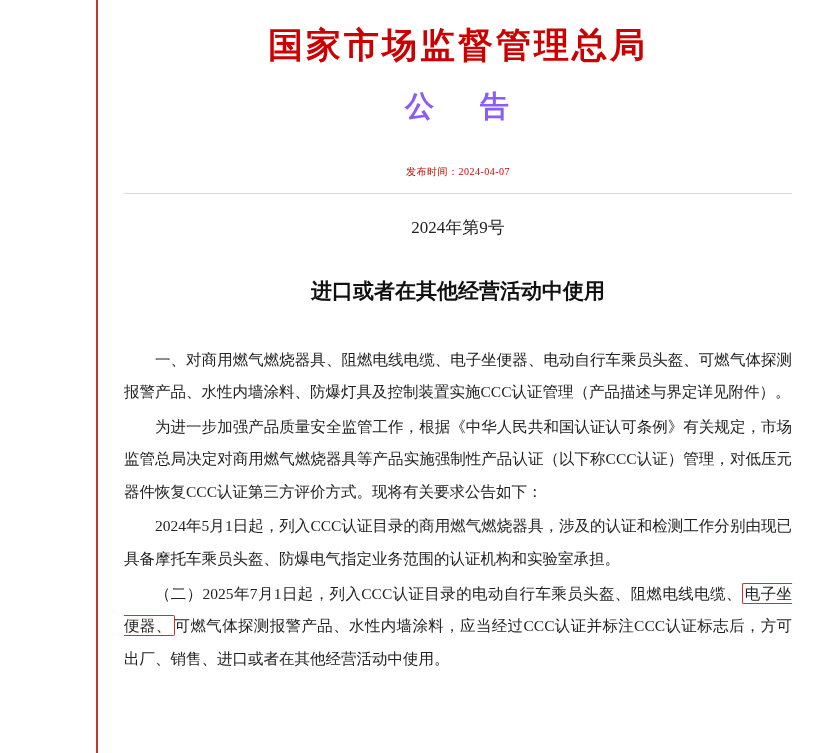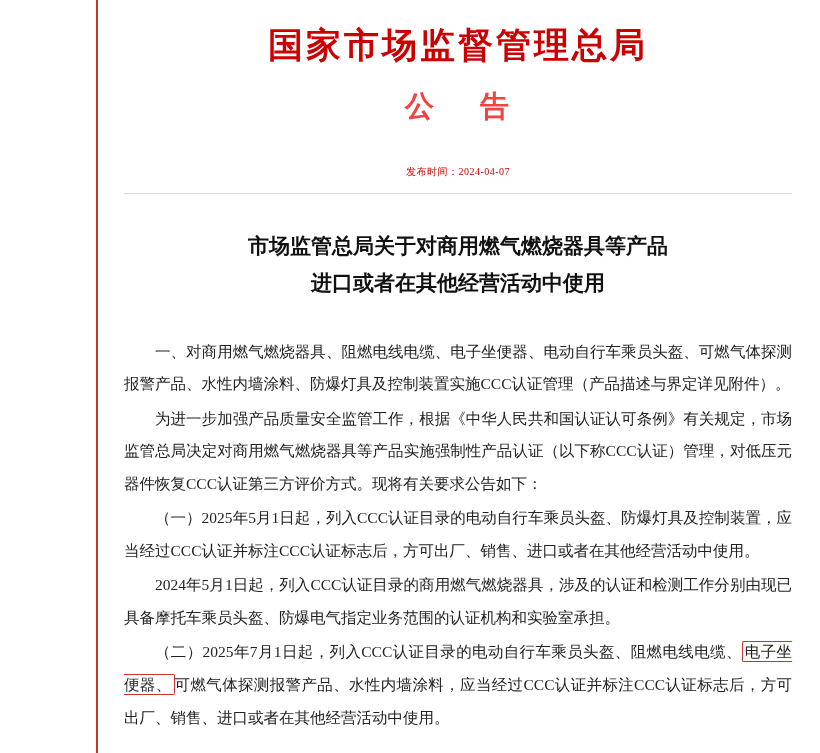--- a/index.html
+++ b/index.html
@@ -40,21 +40,21 @@
     text-align: center;
     color: #cc0000;
     font-size: 35px;
     font-weight: bold;
     letter-spacing: 3px;
     margin-top: 22px;
     font-family: "Liberation Serif", "DejaVu Serif", serif;
   }
   .doc-kind {
     text-align: center;
-    color: #ef4444;
+    color: #8b5cf6;
     font-size: 29px;
     font-weight: bold;
     margin-top: 18px;
     letter-spacing: 2px;
   }
   .doc-kind .sp {
     display: inline-block;
     width: 44px;
   }
   .publish-date {
@@ -113,29 +113,28 @@
     <div class="org-title">国家市场监督管理总局</div>
 
     <div class="doc-kind">
       <span>公</span><span class="sp"></span><span>告</span>
     </div>
 
     <div class="publish-date">发布时间：2024-04-07</div>
 
     <div class="divider"></div>
 
+    <div class="doc-number">2024年第9号</div>
 
     <div class="doc-title">
-      <div>市场监管总局关于对商用燃气燃烧器具等产品</div>
       <div>进口或者在其他经营活动中使用</div>
     </div>
 
     <div class="body-text">
       <p>一、对商用燃气燃烧器具、阻燃电线电缆、电子坐便器、电动自行车乘员头盔、可燃气体探测报警产品、水性内墙涂料、防爆灯具及控制装置实施CCC认证管理（产品描述与界定详见附件）。</p>
       <p>为进一步加强产品质量安全监管工作，根据《中华人民共和国认证认可条例》有关规定，市场监管总局决定对商用燃气燃烧器具等产品实施强制性产品认证（以下称CCC认证）管理，对低压元器件恢复CCC认证第三方评价方式。现将有关要求公告如下：</p>
-      <p>（一）2025年5月1日起，列入CCC认证目录的电动自行车乘员头盔、防爆灯具及控制装置，应当经过CCC认证并标注CCC认证标志后，方可出厂、销售、进口或者在其他经营活动中使用。</p>
       <p>2024年5月1日起，列入CCC认证目录的商用燃气燃烧器具，涉及的认证和检测工作分别由现已具备摩托车乘员头盔、防爆电气指定业务范围的认证机构和实验室承担。</p>
       <p><span>（二）2025年7月1日起，列入CCC认证目录的电动自行车乘员头盔、阻燃电线电缆、</span><span class="hl">电子坐便器、</span><span>可燃气体探测报警产品、水性内墙涂料，应当经过CCC认证并标注CCC认证标志后，方可出厂、销售、进口或者在其他经营活动中使用。</span></p>
 
     </div>
 
   </div>
 </div>
 
 </body></html>

